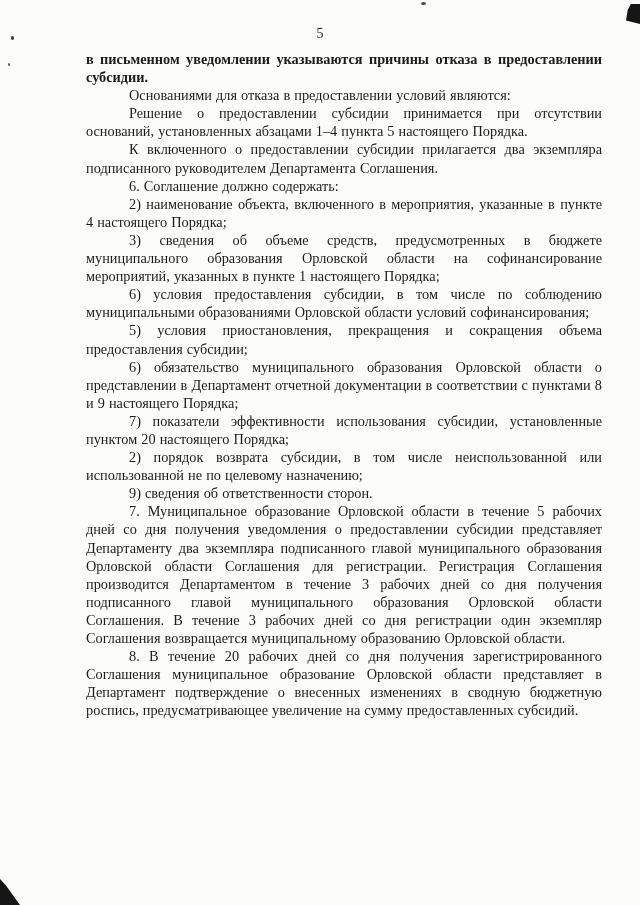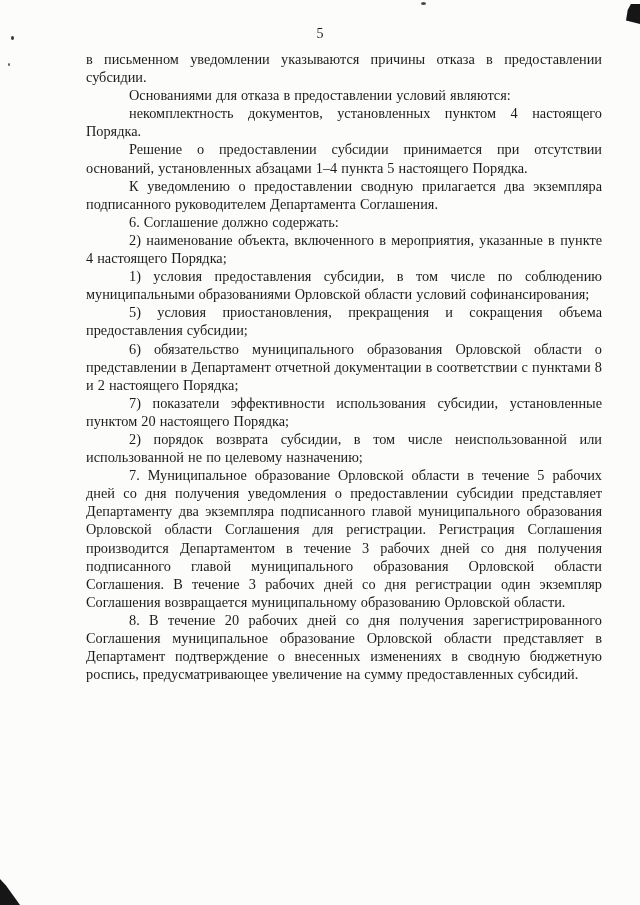--- a/index.html
+++ b/index.html
@@ -38,20 +38,21 @@
   .para {
     margin: 0;
     font-size: 14.3px;
     line-height: 18.1px;
     text-align: justify;
     text-indent: 43px;
     word-spacing: 0.5px;
   }
   .para.no-indent {
     text-indent: 0;
+    font-weight: bold;
   }
   .artifact {
     position: absolute;
     background: #161616;
   }
   .artifact-top-right {
     top: 4px;
     right: 0;
     width: 14px;
     height: 20px;
@@ -92,30 +93,31 @@
 </head>
 <body>
 
 <div class="page">
 
   <div class="page-number">5</div>
 
   <div class="content">
       <p class="para no-indent">в письменном уведомлении указываются причины отказа в предоставлении субсидии.</p>
       <p class="para">Основаниями для отказа в предоставлении условий являются:</p>
-      <p class="para">некомплектность документов, установленных пунктом 4 настоящего Порядка.</p>
       <p class="para">Решение о предоставлении субсидии принимается при отсутствии оснований, установленных абзацами 1–4 пункта 5 настоящего Порядка.</p>
-      <p class="para">К уведомлению о предоставлении сводную прилагается два экземпляра подписанного руководителем Департамента Соглашения.</p>
+      <p class="para">К включенного о предоставлении субсидии прилагается два экземпляра подписанного руководителем Департамента Соглашения.</p>
       <p class="para">6. Соглашение должно содержать:</p>
       <p class="para">2) наименование объекта, включенного в мероприятия, указанные в пункте 4 настоящего Порядка;</p>
-      <p class="para">1) условия предоставления субсидии, в том числе по соблюдению муниципальными образованиями Орловской области условий софинансирования;</p>
+      <p class="para">3) сведения об объеме средств, предусмотренных в бюджете муниципального образования Орловской области на софинансирование мероприятий, указанных в пункте 1 настоящего Порядка;</p>
+      <p class="para">6) условия предоставления субсидии, в том числе по соблюдению муниципальными образованиями Орловской области условий софинансирования;</p>
       <p class="para">5) условия приостановления, прекращения и сокращения объема предоставления субсидии;</p>
-      <p class="para">6) обязательство муниципального образования Орловской области о представлении в Департамент отчетной документации в соответствии с пунктами 8 и 2 настоящего Порядка;</p>
+      <p class="para">6) обязательство муниципального образования Орловской области о представлении в Департамент отчетной документации в соответствии с пунктами 8 и 9 настоящего Порядка;</p>
       <p class="para">7) показатели эффективности использования субсидии, установленные пунктом 20 настоящего Порядка;</p>
       <p class="para">2) порядок возврата субсидии, в том числе неиспользованной или использованной не по целевому назначению;</p>
+      <p class="para">9) сведения об ответственности сторон.</p>
       <p class="para">7. Муниципальное образование Орловской области в течение 5 рабочих дней со дня получения уведомления о предоставлении субсидии представляет Департаменту два экземпляра подписанного главой муниципального образования Орловской области Соглашения для регистрации. Регистрация Соглашения производится Департаментом в течение 3 рабочих дней со дня получения подписанного главой муниципального образования Орловской области Соглашения. В течение 3 рабочих дней со дня регистрации один экземпляр Соглашения возвращается муниципальному образованию Орловской области.</p>
       <p class="para">8. В течение 20 рабочих дней со дня получения зарегистрированного Соглашения муниципальное образование Орловской области представляет в Департамент подтверждение о внесенных изменениях в сводную бюджетную роспись, предусматривающее увеличение на сумму предоставленных субсидий.</p>
     </div>
 
   <div class="artifact artifact-top-right"></div>
   <div class="artifact artifact-bottom-left"></div>
   <div class="artifact artifact-dot-1"></div>
   <div class="artifact artifact-dot-2"></div>
   <div class="artifact artifact-top-speck"></div>
 

